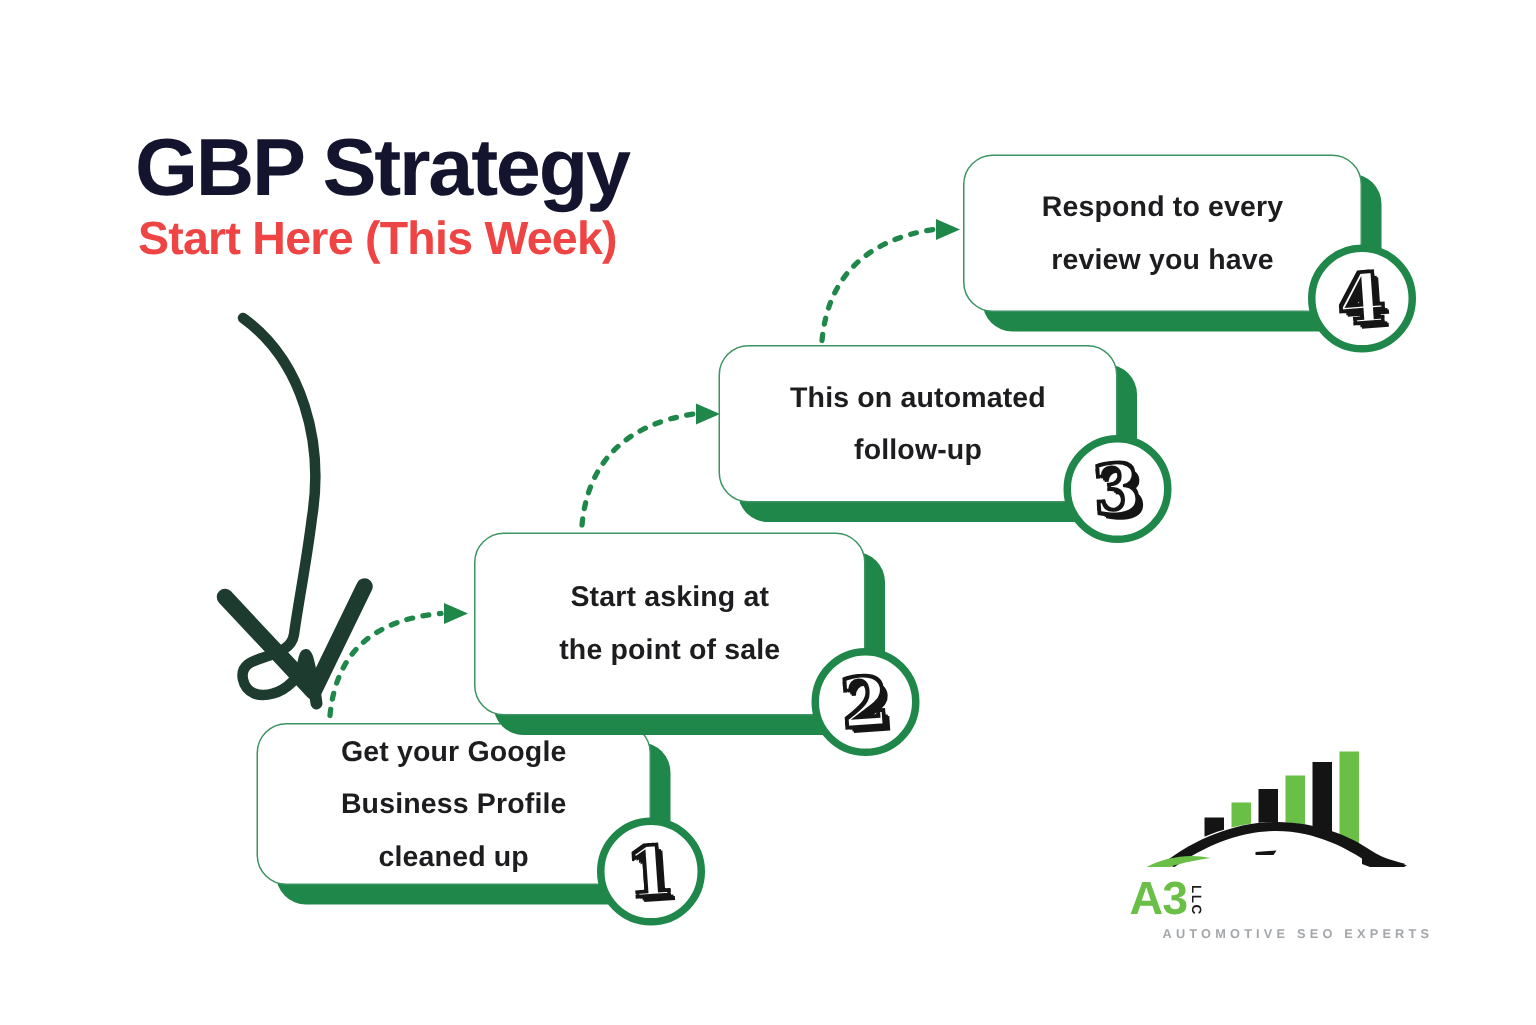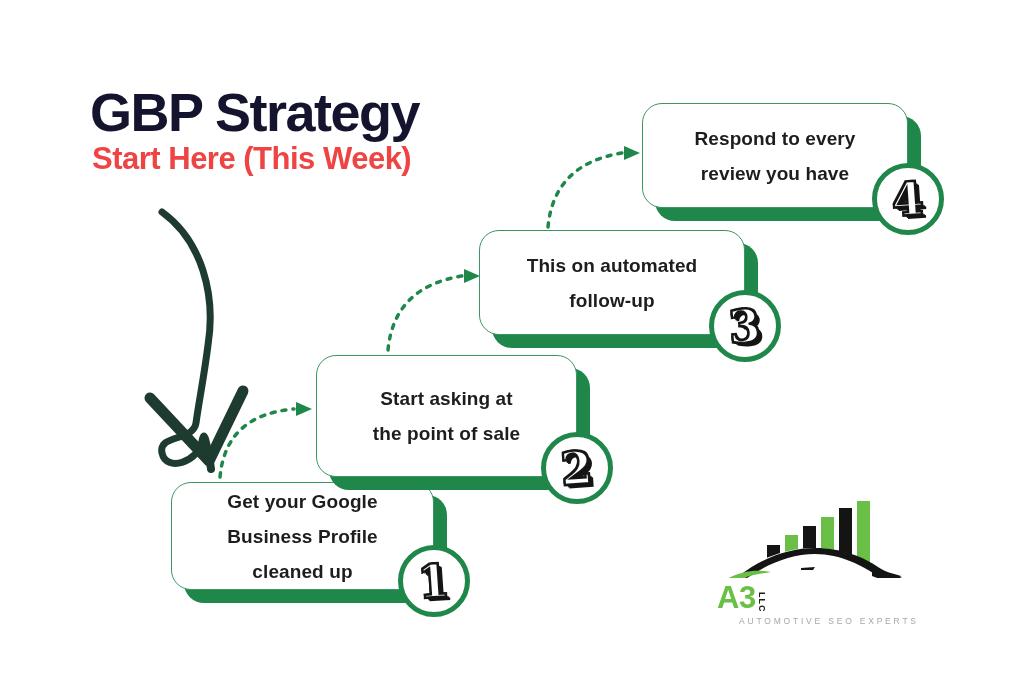--- a/index.html
+++ b/index.html
@@ -53,33 +53,33 @@
     color:#ffffff;transform:rotate(-4deg);
     -webkit-text-stroke:2px #151515;
     text-shadow:
       -1.5px -1.5px 0 #151515, 1.5px -1.5px 0 #151515,
       -1.5px 1.5px 0 #151515, 1.5px 1.5px 0 #151515,
       3px 3px 0 #151515, 4px 4px 0 #151515;
   }
   
   .overlay{position:absolute;left:0;top:0;pointer-events:none;}
   
-  .logo{position:absolute;left:717px;top:498px;width:188px;text-align:right;}
+  .logo{position:absolute;left:753px;top:498px;width:188px;text-align:center;}
   .logo-name{
     display:flex;align-items:flex-end;line-height:28px;
     font-weight:bold;letter-spacing:-0.5px;margin-top:2px;
   }
   .logo-a3{font-size:31px;color:#6abf47;}
   .logo-brands{font-size:31px;color:#1b1b1b;margin-left:8px;}
   .logo-llc{
     writing-mode:vertical-rl;font-size:9px;font-weight:bold;color:#1b1b1b;
     letter-spacing:1px;line-height:10px;margin-left:1px;height:26px;
   }
   .logo-tagline{
-    margin-top:4px;font-size:8.5px;font-weight:normal;color:#a4a7aa;
+    margin-top:4px;font-size:8.5px;font-weight:bold;color:#a4a7aa;
     letter-spacing:2.8px;white-space:nowrap;margin-left:22px;
   }
 </style>
 </head>
 <body>
 
 <div class="canvas">
 
   <div class="title-block">
     <h1 class="title-main">GBP Strategy</h1>

